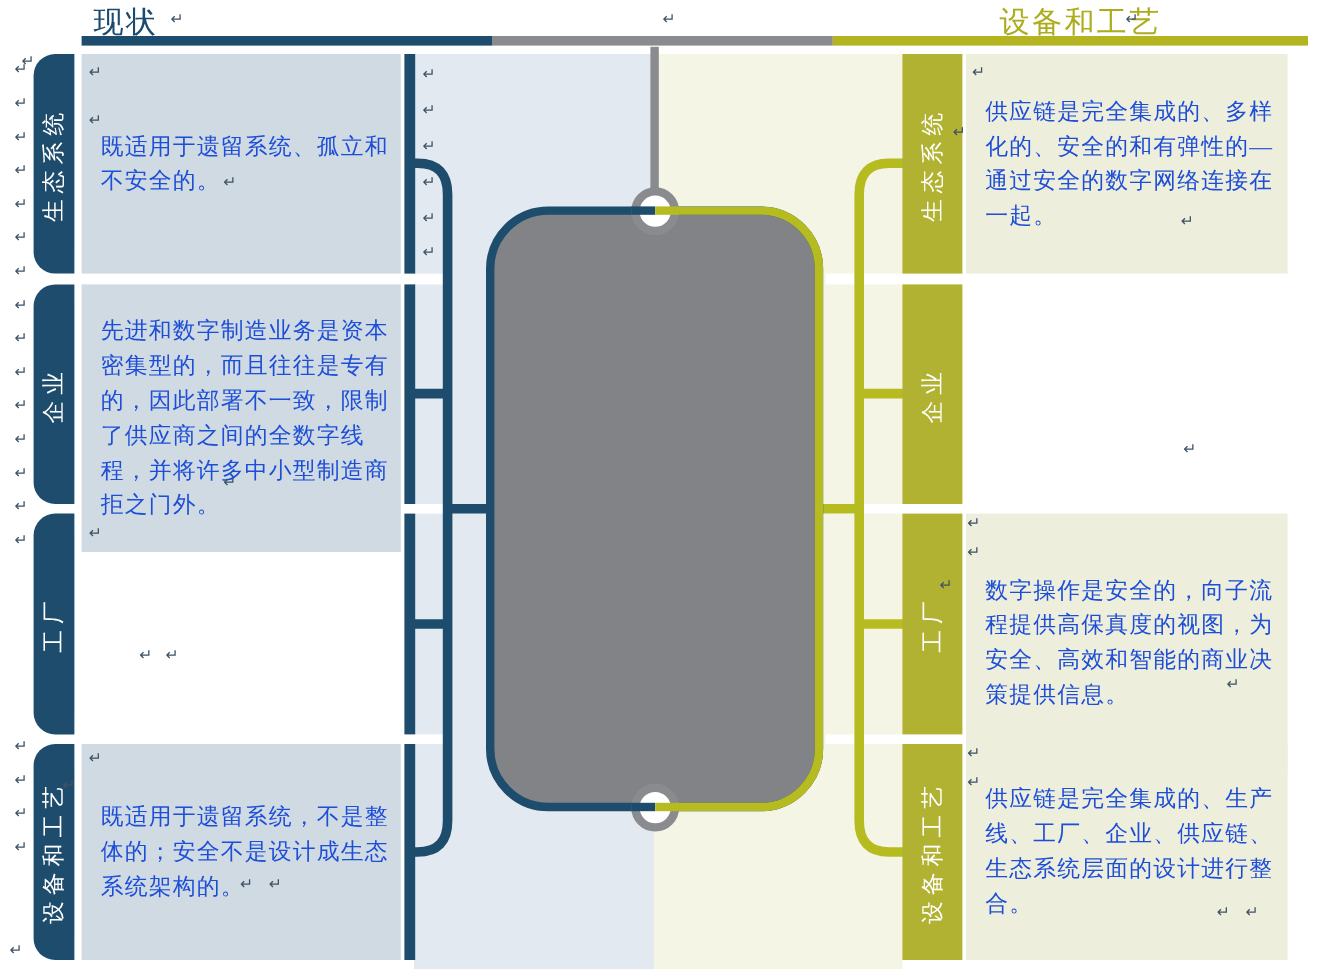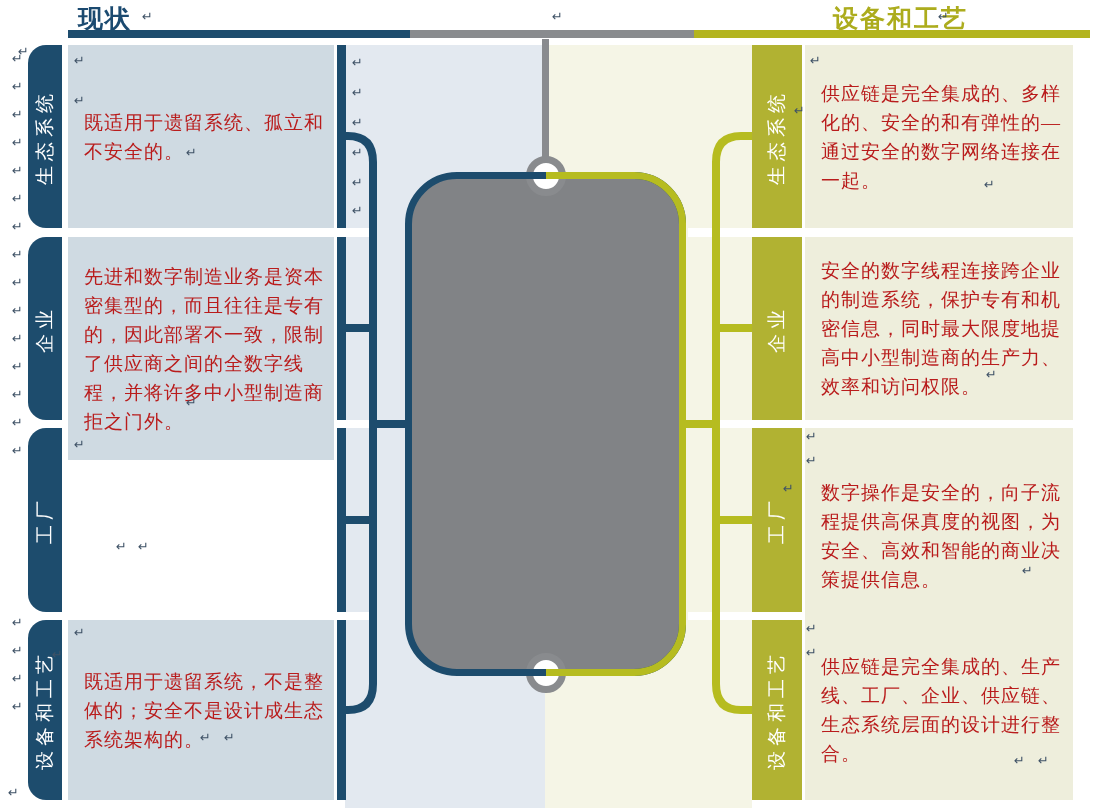--- a/index.html
+++ b/index.html
@@ -1,38 +1,38 @@
 <!DOCTYPE html>
 <html><head>
 <meta charset="utf-8">
 <style>
   html,body{margin:0;padding:0;background:#fff;}
   #canvas{position:relative;width:1108px;height:808px;background:#ffffff;overflow:hidden;
           font-family:"Liberation Serif","DejaVu Serif",serif;}
   .abs{position:absolute;}
   
-  .htitle{position:absolute;top:2px;font-size:25px;font-weight:700;letter-spacing:2px;}
+  .htitle{position:absolute;top:2px;font-size:25px;font-weight:400;letter-spacing:2px;}
   .ht-cur{left:78px;color:#1b4a70;}
   .ht-path{left:502px;color:#30353a;margin-top:40px;}
   .ht-fut{left:833px;color:#acac1d;}
   .barseg{position:absolute;top:30px;height:8px;}
   
   .panel-blue{left:345px;top:45px;width:200px;height:763px;background:#e3e9f0;}
   .panel-cream{left:545px;top:45px;width:207px;height:763px;background:#f5f5e6;}
   .gap{position:absolute;background:#ffffff;}
   
   .rowlabel{position:absolute;overflow:hidden;}
   .rowlabel.lblue{left:28px;width:34px;background:#1d4c6d;border-radius:18px 0 0 18px;}
   .rowlabel.lolive{left:752px;width:50px;background:#b1b232;}
   .vlabel{position:absolute;left:50%;top:50%;transform:translate(-50%,-50%) rotate(-90deg);
           white-space:nowrap;color:#ffffff;font-size:19px;letter-spacing:5px;}
   .rowbox{position:absolute;display:flex;align-items:center;}
   .rowbox.cblue{left:68px;width:266px;background:#cfdae2;}
   .rowbox.ccream{left:805px;width:268px;background:#eeeedc;}
-  .rowtext{font-size:19px;line-height:29px;color:#b91c1c;letter-spacing:1px;word-break:break-all;
+  .rowtext{font-size:19px;line-height:29px;color:#1d4ed8;letter-spacing:1px;word-break:break-all;
            padding:0 10px 0 16px;}
   .rbar{position:absolute;left:337px;width:9px;background:#1d4c6d;}
   
   .cbox-base{left:405px;top:172px;width:281px;height:504px;box-sizing:border-box;
              border:7px solid #1d4c6d;border-radius:52px;background:#818386;}
   .cbox-olive{left:405px;top:172px;width:281px;height:504px;box-sizing:border-box;
               border:7px solid #b6bc20;border-radius:52px;background:transparent;
               clip-path:inset(0 0 0 50%);}
   .ctext{left:412px;top:179px;width:267px;height:490px;box-sizing:border-box;
          padding:20px 14px 0 30px;color:#ffffff;font-size:19px;line-height:30px;
@@ -119,23 +119,20 @@
 
   <div class="rowlabel lolive" style="top:45px;height:183px;">
     <span class="vlabel">生态系统</span>
     </div>
   <div class="rowbox ccream" style="top:45px;height:183px;">
     <div class="rowtext" style="padding-left:16px;">供应链是完全集成的、多样化的、安全的和有弹性的—通过安全的数字网络连接在一起。</div>
     </div>
 
   <div class="rowlabel lolive" style="top:237px;height:183px;">
     <span class="vlabel">企业</span>
-    </div>
-  <div class="rowbox ccream" style="top:237px;height:183px;">
-    <div class="rowtext" style="padding-left:16px;">安全的数字线程连接跨企业的制造系统，保护专有和机密信息，同时最大限度地提高中小型制造商的生产力、效率和访问权限。</div>
     </div>
 
   <div class="rowlabel lolive" style="top:428px;height:184px;">
     <span class="vlabel">工厂</span>
     </div>
   <div class="rowbox ccream" style="top:428px;height:216px;">
     <div class="rowtext" style="padding-left:16px;">数字操作是安全的，向子流程提供高保真度的视图，为安全、高效和智能的商业决策提供信息。</div>
     </div>
 
   <div class="rowlabel lolive" style="top:620px;height:180px;">

